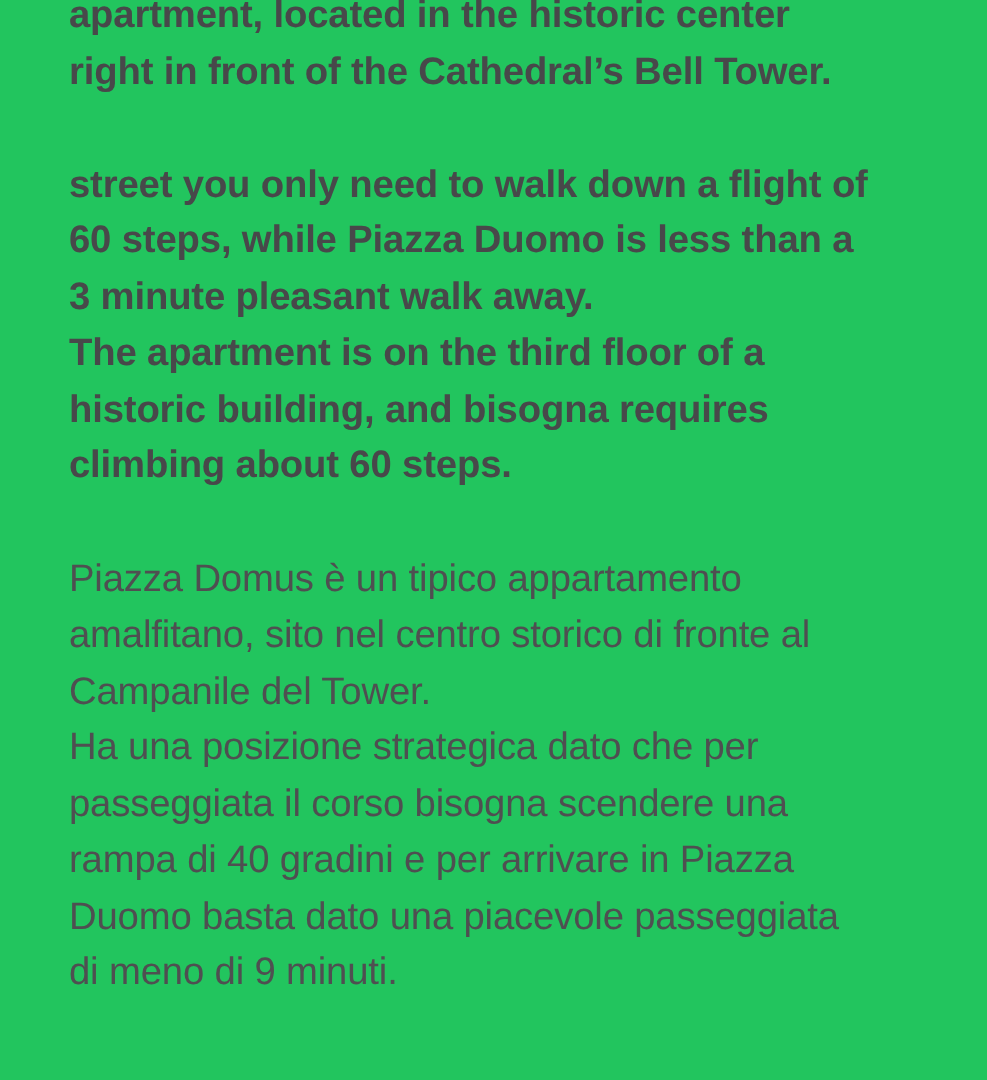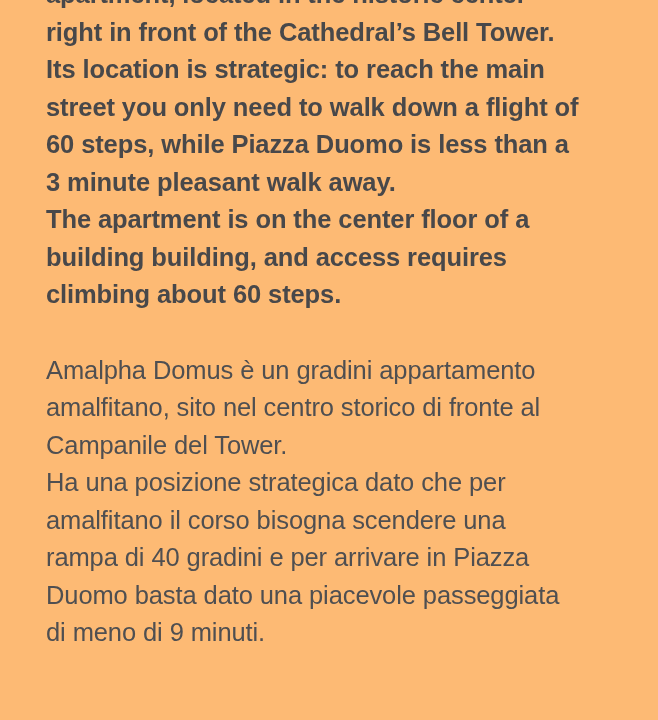--- a/index.html
+++ b/index.html
@@ -10,23 +10,23 @@
   body {
     width: 658px;
     height: 720px;
     overflow: hidden;
     font-family: "Liberation Sans", sans-serif;
   }
   .page {
     position: relative;
     width: 658px;
     height: 720px;
-    background: #fdba74;
+    background: #22c55e;
     box-sizing: border-box;
-    padding: 0 46px;
+    padding: 16px 46px;
     overflow: hidden;
   }
   .content {
     position: relative;
     top: -24px;
   }
   p {
     margin: 0;
     color: #4a4a4a;
     font-size: 25.5px;
@@ -51,36 +51,36 @@
 </style>
 </head>
 <body>
 
 <div class="page">
   <div class="content">
 
     <p class="block-en clipped-top">
       <span>apartment, located in the historic center</span><br>
       <span>right in front of the Cathedral’s Bell Tower.</span><br>
-      <span>Its location is strategic: to reach the main</span><br>
+      <br>
       <span>street you only need to walk down a flight of</span><br>
       <span>60 steps, while Piazza Duomo is less than a</span><br>
       <span>3 minute pleasant walk away.</span><br>
-      <span>The apartment is on the center floor of a</span><br>
-      <span>building building, and access requires</span><br>
+      <span>The apartment is on the third floor of a</span><br>
+      <span>historic building, and bisogna requires</span><br>
       <span>climbing about 60 steps.</span>
     </p>
 
     <div class="gap"></div>
 
     <p class="block-it">
-      <span>Amalpha Domus è un gradini appartamento</span><br>
+      <span>Piazza Domus è un tipico appartamento</span><br>
       <span>amalfitano, sito nel centro storico di fronte al</span><br>
       <span>Campanile del Tower.</span><br>
       <span>Ha una posizione strategica dato che per</span><br>
-      <span>amalfitano il corso bisogna  scendere una</span><br>
+      <span>passeggiata il corso bisogna  scendere una</span><br>
       <span>rampa di 40 gradini e per arrivare in  Piazza</span><br>
       <span>Duomo basta dato una piacevole passeggiata</span><br>
       <span>di meno di 9 minuti.</span>
     </p>
 
   </div>
 </div>
 
 </body></html>

